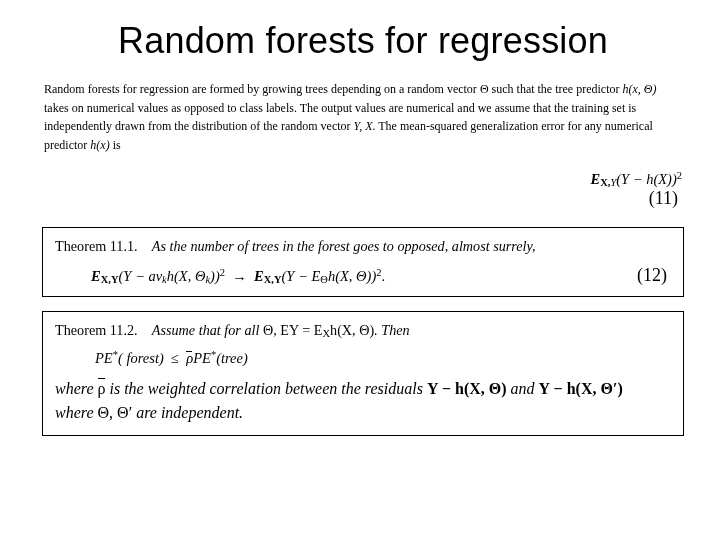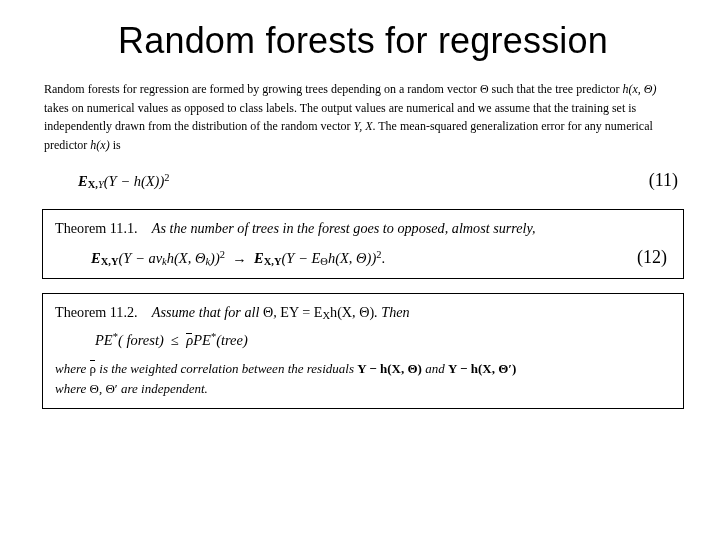--- a/index.html
+++ b/index.html
@@ -25,23 +25,24 @@
   }
   .body-text {
     font-size: 12px;
     line-height: 1.55;
     margin: 0 6px 16px 6px;
   }
   .ital { font-style: italic; }
   .bold { font-weight: bold; }
   .eq-row {
     display: flex;
-    align-items: center;
+    align-items: flex-end;
     justify-content: space-between;
     margin: 10px 6px 18px 6px;
+    flex-direction: column;
   }
   .eq-row .eq {
     font-size: 14.5px;
     margin-left: 34px;
   }
   .eq-num {
     font-size: 18px;
     margin-right: 4px;
   }
   .theorem-box {
@@ -62,21 +63,21 @@
   }
   .theorem-eq {
     font-size: 14.5px;
     margin-left: 36px;
   }
   .theorem-eq2 {
     font-size: 14.5px;
     margin: 4px 0 10px 40px;
   }
   .where {
-    font-size: 13px;
+    font-size: 16px;
     font-style: italic;
     line-height: 1.5;
   }
   .where .upright { font-style: normal; }
   .sub { font-size: 10.5px; vertical-align: -2px; }
   .sup { font-size: 10.5px; vertical-align: 5px; }
   .rhobar { position: relative; display: inline-block; }
   .rhobar::before {
     content: "";
     position: absolute;

